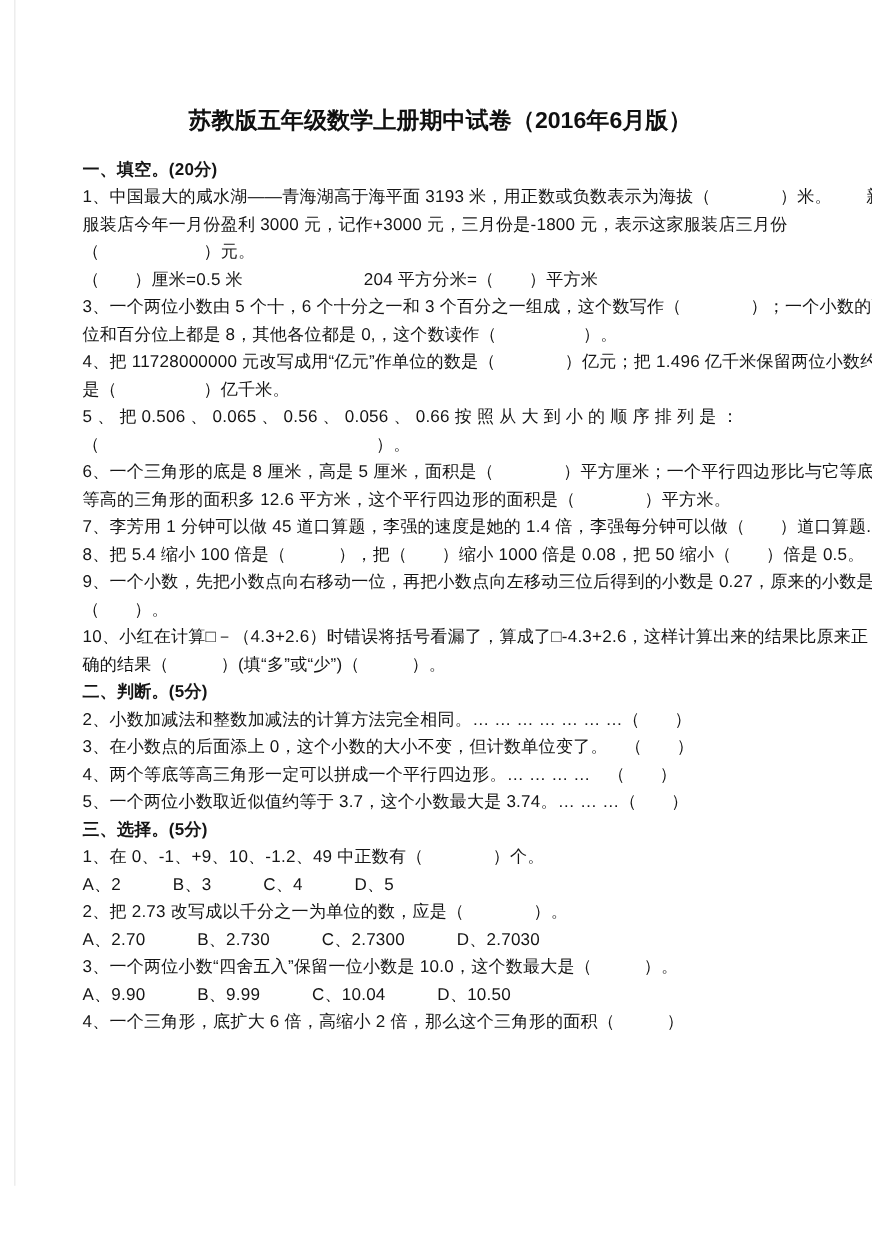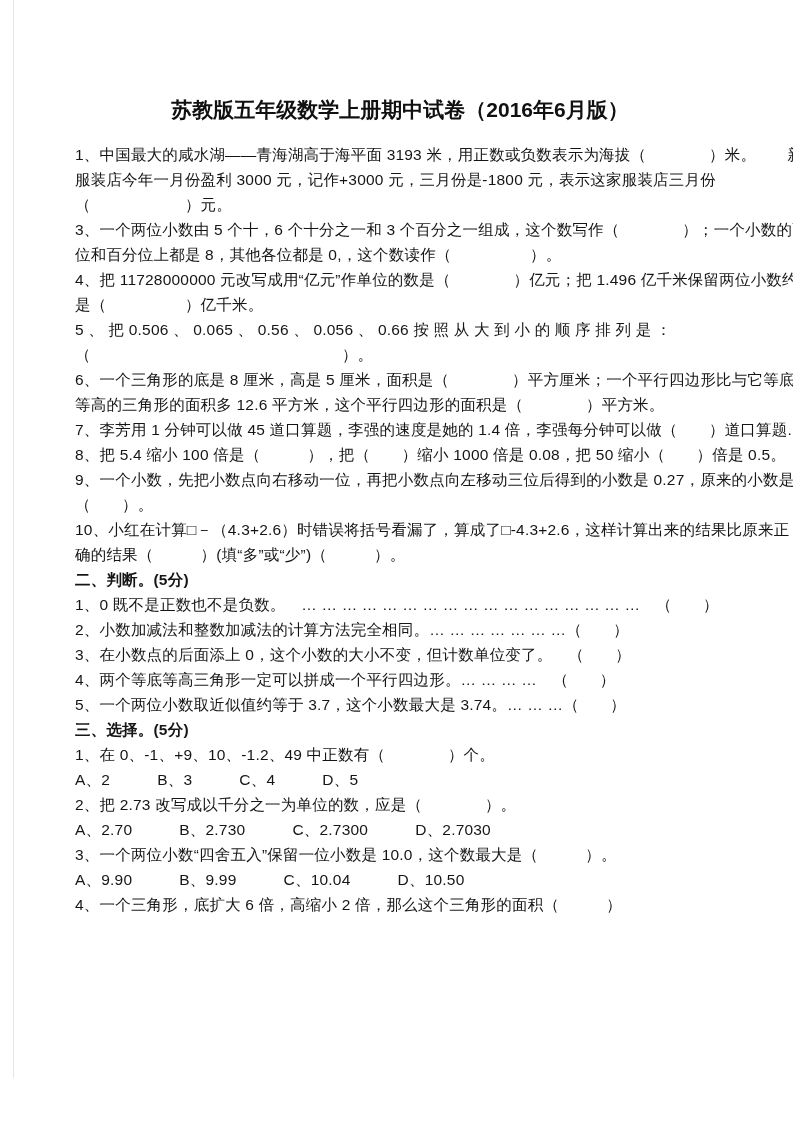--- a/index.html
+++ b/index.html
@@ -52,40 +52,41 @@
 </style>
 </head>
 <body>
 
 <div class="page">
   <div class="edge-line"></div>
   <div class="content">
 
     <h1 class="title">苏教版五年级数学上册期中试卷（2016年6月版）</h1>
 
+    <div class="line heading">一、填空。(20分)</div>
     <div class="line">1、中国最大的咸水湖——青海湖高于海平面 3193 米，用正数或负数表示为海拔（　　　　）米。　　新光</div>
     <div class="line">服装店今年一月份盈利 3000 元，记作+3000 元，三月份是-1800 元，表示这家服装店三月份</div>
     <div class="line">（　　　　　　）元。</div>
+    <div class="line">（　　）厘米=0.5 米　　　　　　　204 平方分米=（　　）平方米</div>
     <div class="line">3、一个两位小数由 5 个十，6 个十分之一和 3 个百分之一组成，这个数写作（　　　　）；一个小数的百</div>
     <div class="line">位和百分位上都是 8，其他各位都是 0,，这个数读作（　　　　　）。</div>
     <div class="line">4、把 11728000000 元改写成用“亿元”作单位的数是（　　　　）亿元；把 1.496 亿千米保留两位小数约</div>
     <div class="line">是（　　　　　）亿千米。</div>
     <div class="line">5 、 把 0.506 、 0.065 、 0.56 、 0.056 、 0.66 按 照 从 大 到 小 的 顺 序 排 列 是 ：</div>
     <div class="line">（　　　　　　　　　　　　　　　　）。</div>
     <div class="line">6、一个三角形的底是 8 厘米，高是 5 厘米，面积是（　　　　）平方厘米；一个平行四边形比与它等底</div>
     <div class="line">等高的三角形的面积多 12.6 平方米，这个平行四边形的面积是（　　　　）平方米。</div>
     <div class="line">7、李芳用 1 分钟可以做 45 道口算题，李强的速度是她的 1.4 倍，李强每分钟可以做（　　）道口算题..</div>
     <div class="line">8、把 5.4 缩小 100 倍是（　　　），把（　　）缩小 1000 倍是 0.08，把 50 缩小（　　）倍是 0.5。</div>
     <div class="line">9、一个小数，先把小数点向右移动一位，再把小数点向左移动三位后得到的小数是 0.27，原来的小数是</div>
     <div class="line">（　　）。</div>
     <div class="line">10、小红在计算□－（4.3+2.6）时错误将括号看漏了，算成了□-4.3+2.6，这样计算出来的结果比原来正</div>
     <div class="line">确的结果（　　　）(填“多”或“少”)（　　　）。</div>
 
     <div class="line heading">二、判断。(5分)</div>
-    <div class="line">1、0 既不是正数也不是负数。　… … … … … … … … … … … … … … … … …　（　　）</div>
     <div class="line">2、小数加减法和整数加减法的计算方法完全相同。… … … … … … …（　　）</div>
     <div class="line">3、在小数点的后面添上 0，这个小数的大小不变，但计数单位变了。　（　　）</div>
     <div class="line">4、两个等底等高三角形一定可以拼成一个平行四边形。… … … …　（　　）</div>
     <div class="line">5、一个两位小数取近似值约等于 3.7，这个小数最大是 3.74。… … …（　　）</div>
 
     <div class="line heading">三、选择。(5分)</div>
     <div class="line">1、在 0、-1、+9、10、-1.2、49 中正数有（　　　　）个。</div>
     <div class="line">A、2　　　B、3　　　C、4　　　D、5</div>
     <div class="line">2、把 2.73 改写成以千分之一为单位的数，应是（　　　　）。</div>
     <div class="line">A、2.70　　　B、2.730　　　C、2.7300　　　D、2.7030</div>

